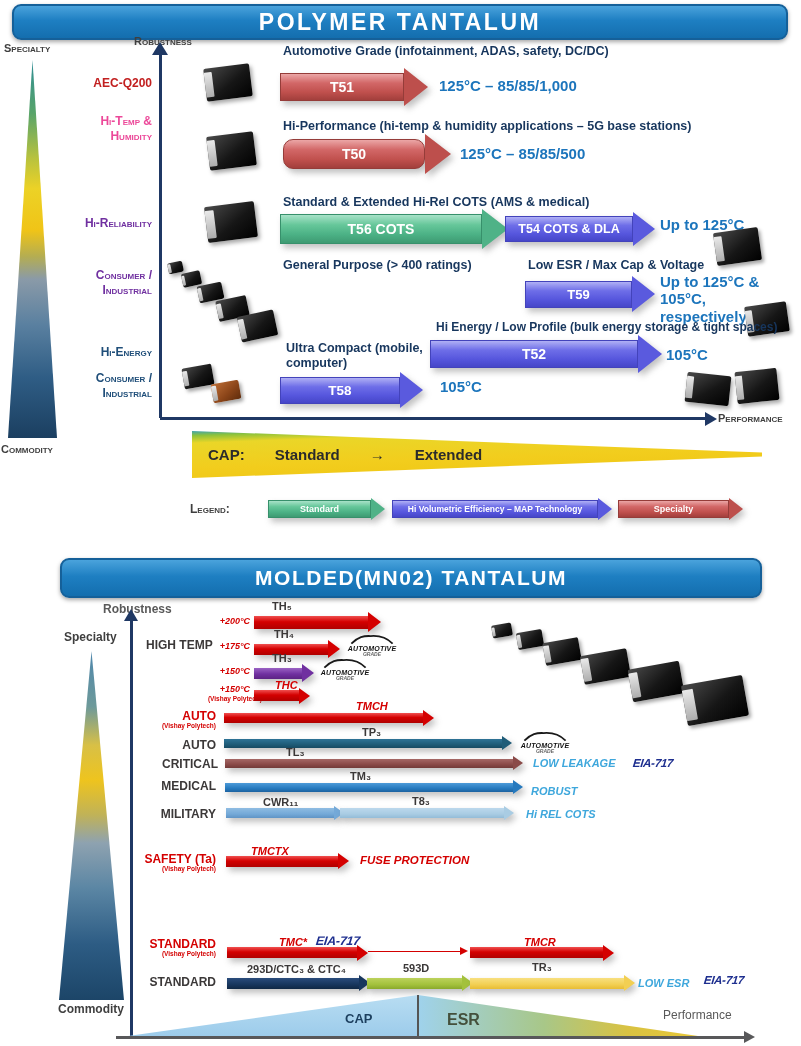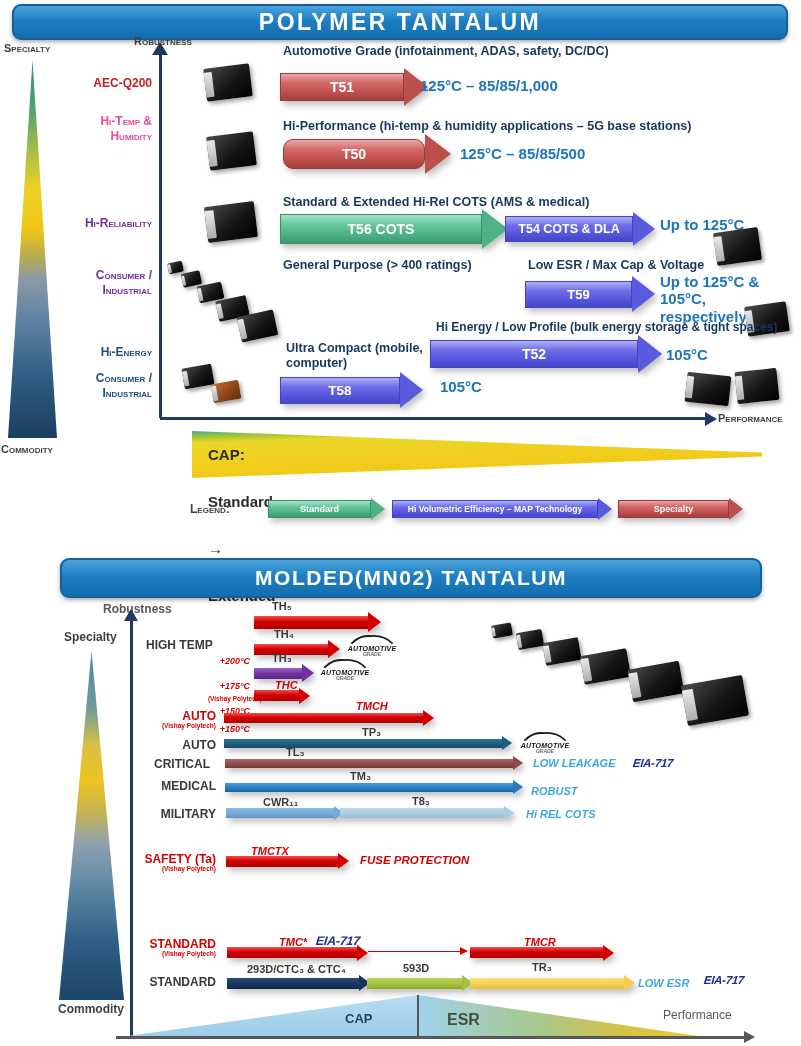--- a/index.html
+++ b/index.html
@@ -31,38 +31,38 @@
   .c-teal .ab{background:linear-gradient(180deg,#2e7396,#1f5c78 60%,#174a62);}      .c-teal .ah{border-left-color:#1f5c78;}
   .c-maroon .ab{background:linear-gradient(180deg,#a56866,#8a4a48 60%,#723b39);}    .c-maroon .ah{border-left-color:#8a4a48;}
   .c-blue .ab{background:linear-gradient(180deg,#4c9ad8,#2579be 60%,#1c62a0;);background:linear-gradient(180deg,#4c9ad8,#2579be 60%,#1c62a0);} .c-blue .ah{border-left-color:#2579be;}
   .c-lblue .ab{background:linear-gradient(180deg,#8fbce2,#74a9d8 60%,#5f94c6);}     .c-lblue .ah{border-left-color:#74a9d8;}
   .c-pblue .ab{background:linear-gradient(180deg,#bcd8ec,#a9cce3 60%,#93bcd8);}     .c-pblue .ah{border-left-color:#a9cce3;}
   .c-navy .ab{background:linear-gradient(180deg,#2a4c7c,#17365d 60%,#102档);background:linear-gradient(180deg,#2a4c7c,#17365d 60%,#102845);} .c-navy .ah{border-left-color:#17365d;}
   .c-ygreen .ab{background:linear-gradient(180deg,#bcd25c,#a3c13c 60%,#8aa92c);}    .c-ygreen .ah{border-left-color:#a3c13c;}
   .c-yellow .ab{background:linear-gradient(180deg,#f8e080,#f2cf52 60%,#e8bc34);}    .c-yellow .ah{border-left-color:#f2cf52;}
   .slabel{position:absolute;font-weight:bold;font-size:11px;color:#3b3838;}
   .slabel.red{color:#d40000;font-style:italic;}
-  .temp{position:absolute;color:#d40000;font-style:italic;font-weight:bold;font-size:9px;text-align:right;margin-top:40px;}
+  .temp{position:absolute;color:#d40000;font-style:italic;font-weight:bold;font-size:9px;text-align:right;}
   .sub{position:absolute;color:#d40000;font-weight:bold;font-size:6.5px;text-align:right;}
   .blue-it{position:absolute;color:#3ea7dc;font-weight:bold;font-style:italic;font-size:11px;}
   .eia{position:absolute;font-style:italic;font-weight:bold;color:#1e2f8f;transform:skewX(-6deg);font-size:11.5px;letter-spacing:-0.3px;}
   .badge{position:absolute;width:58px;text-align:center;line-height:1;}
   .badge svg{display:block;margin:0 auto;}
   .badge .b1{font-size:7px;font-weight:bold;font-style:italic;color:#111;letter-spacing:.2px;}
   .badge .b2{font-size:5px;font-weight:bold;font-style:italic;color:#666;}
   .chip{position:absolute;background:linear-gradient(145deg,#4a4a4a,#161616 55%,#000);border-radius:2px;
         box-shadow:2px 3px 4px rgba(0,0,0,.35);}
   .chip i{position:absolute;left:0;top:12%;width:17%;height:76%;display:block;border-radius:1px;
           background:linear-gradient(180deg,#eaeaea,#adadad);}
   .chip.tan{background:linear-gradient(145deg,#c07038,#8a4418 60%,#5e2c0c);}
   .spec-tri{position:absolute;clip-path:polygon(50% 0,100% 100%,0 100%);}
   .capb{position:absolute;clip-path:polygon(0 0,100% 46%,100% 54%,0 100%);
         background:linear-gradient(178deg,#3fa3ae 0%,#8cc23c 7%,#ead628 18%,#f2cd1d 55%,#eec412 100%);
         filter:drop-shadow(3px 4px 3px rgba(120,120,120,.45));}
-  .capb-text{position:absolute;display:flex;gap:30px;font-weight:bold;font-size:15px;color:#2b2b2b;flex-direction:column;}
+  .capb-text{position:absolute;display:flex;gap:30px;font-weight:bold;font-size:15px;color:#2b2b2b;}
   .thin{position:absolute;border-top:1.5px solid #d40000;}
 </style>
 </head>
 <body>
 
 <div class="page">
 
   <div class="banner" style="left:12px;top:4px;width:772px;height:32px;font-size:23px;letter-spacing:2.5px;">
     <span>POLYMER TANTALUM</span>
   </div>
@@ -83,21 +83,21 @@
   <div class="cat sc" style="left:50px;top:76px;width:102px;color:#c22020;">AEC-Q200</div>
   <div class="chip" style="left:205px;top:66px;width:46px;height:33px;transform:rotate(-7deg);">
       <i></i>
     </div>
   <div class="arrow g-red" style="left:280px;top:68px;width:148px;height:38px;">
     <div class="ab" style="height:26px;font-size:14px;">
         <span>T51</span>
       </div>
     <div class="ah" style="border-width:19px 0 19px 24px;"></div>
   </div>
-  <div class="result" style="left:420px;top:77px;">125°C – 85/85/1,000</div>
+  <div class="result" style="left:439px;top:77px;">125°C – 85/85/1,000</div>
 
   <div class="note" style="left:283px;top:119px;">Hi-Performance (hi-temp &amp; humidity applications – 5G base stations)</div>
   <div class="cat sc" style="left:50px;top:114px;width:102px;color:#ec4899;">Hi-Temp &amp;
 Humidity</div>
   <div class="chip" style="left:208px;top:134px;width:47px;height:34px;transform:rotate(-7deg);">
       <i></i>
     </div>
   <div class="arrow g-red" style="left:283px;top:134px;width:168px;height:40px;">
     <div class="ab" style="height:28px;font-size:14px;border-radius:10px;">
         <span>T50</span>
@@ -295,21 +295,21 @@
       <div class="ah" style="border-width:7px 0 7px 10px;"></div>
   </div>
   <div class="badge" style="left:516px;top:731px;">
     <svg width="46" height="11" viewBox="0 0 64 16">
       <path d="M2 14 C12 4 20 2.5 30 3 C42 2 54 6 62 14" fill="none" stroke="#1a1a1a" stroke-width="2.6"></path>
     </svg>
     <div class="b1">AUTOMOTIVE</div>
     <div class="b2">GRADE</div>
   </div>
 
-  <div class="cat" style="left:132px;top:757px;width:100px;color:#3b3838;text-align:center;">CRITICAL</div>
+  <div class="cat" style="left:118px;top:757px;width:100px;color:#3b3838;">CRITICAL</div>
   <div class="slabel" style="left:286px;top:746px;">TL₃</div>
   <div class="arrow c-maroon" style="left:225px;top:756px;width:298px;height:14px;">
     <div class="ab" style="height:9px;"></div>
       <div class="ah" style="border-width:7px 0 7px 10px;"></div>
   </div>
   <div class="blue-it" style="left:533px;top:757px;">LOW LEAKAGE</div>
   <div class="eia" style="left:633px;top:757px;">EIA-717</div>
 
   <div class="cat" style="left:116px;top:779px;width:100px;color:#3b3838;">MEDICAL</div>
   <div class="slabel" style="left:350px;top:770px;">TM₃</div>

